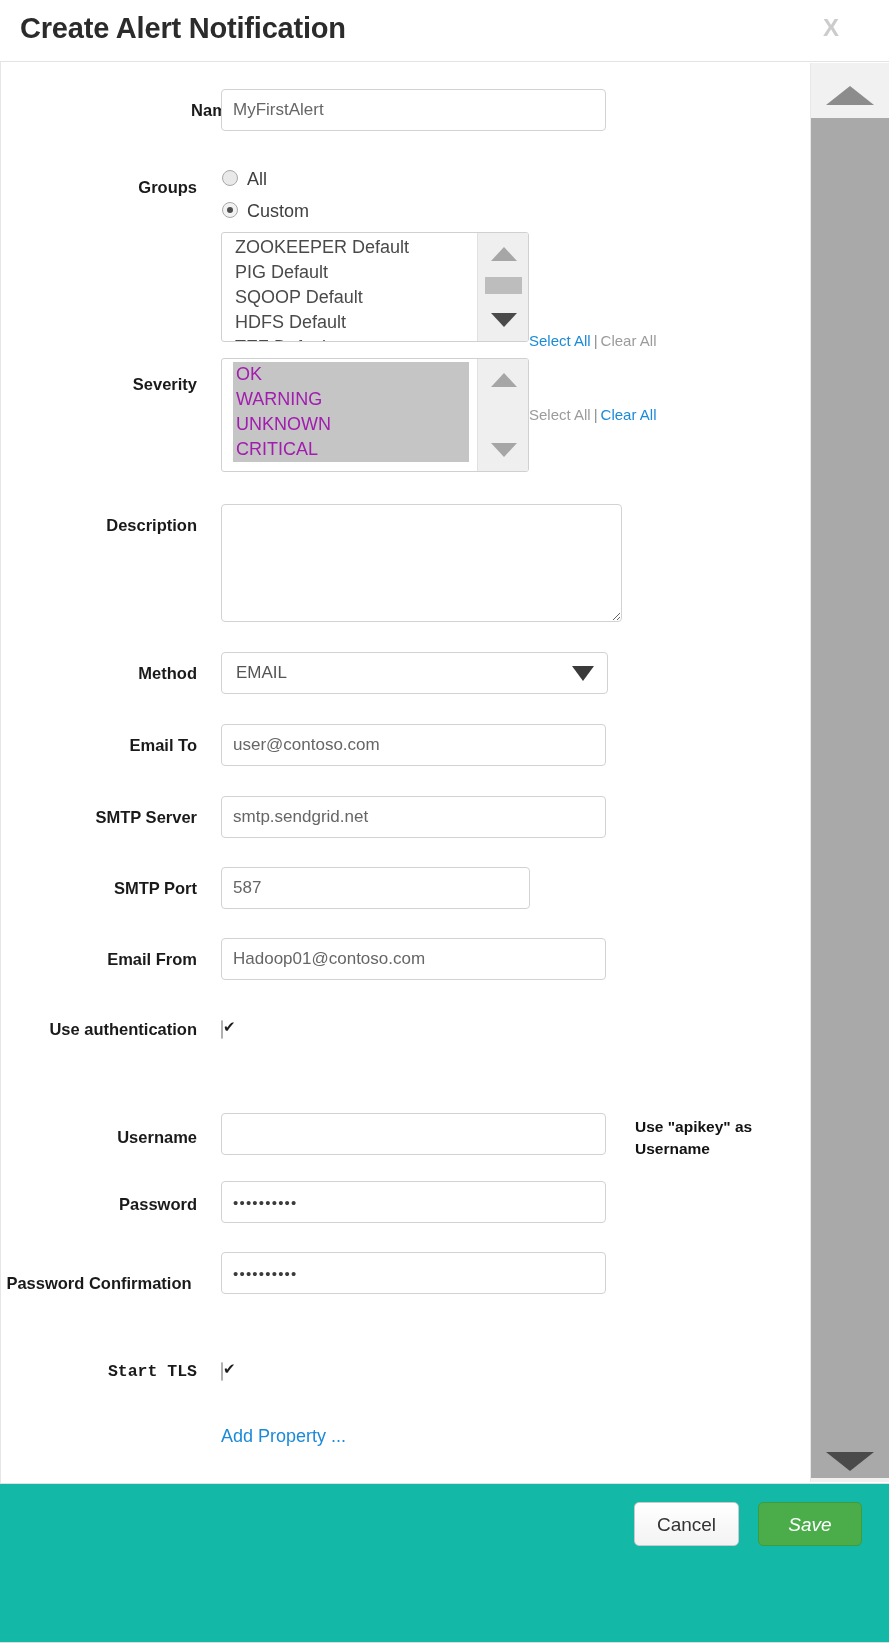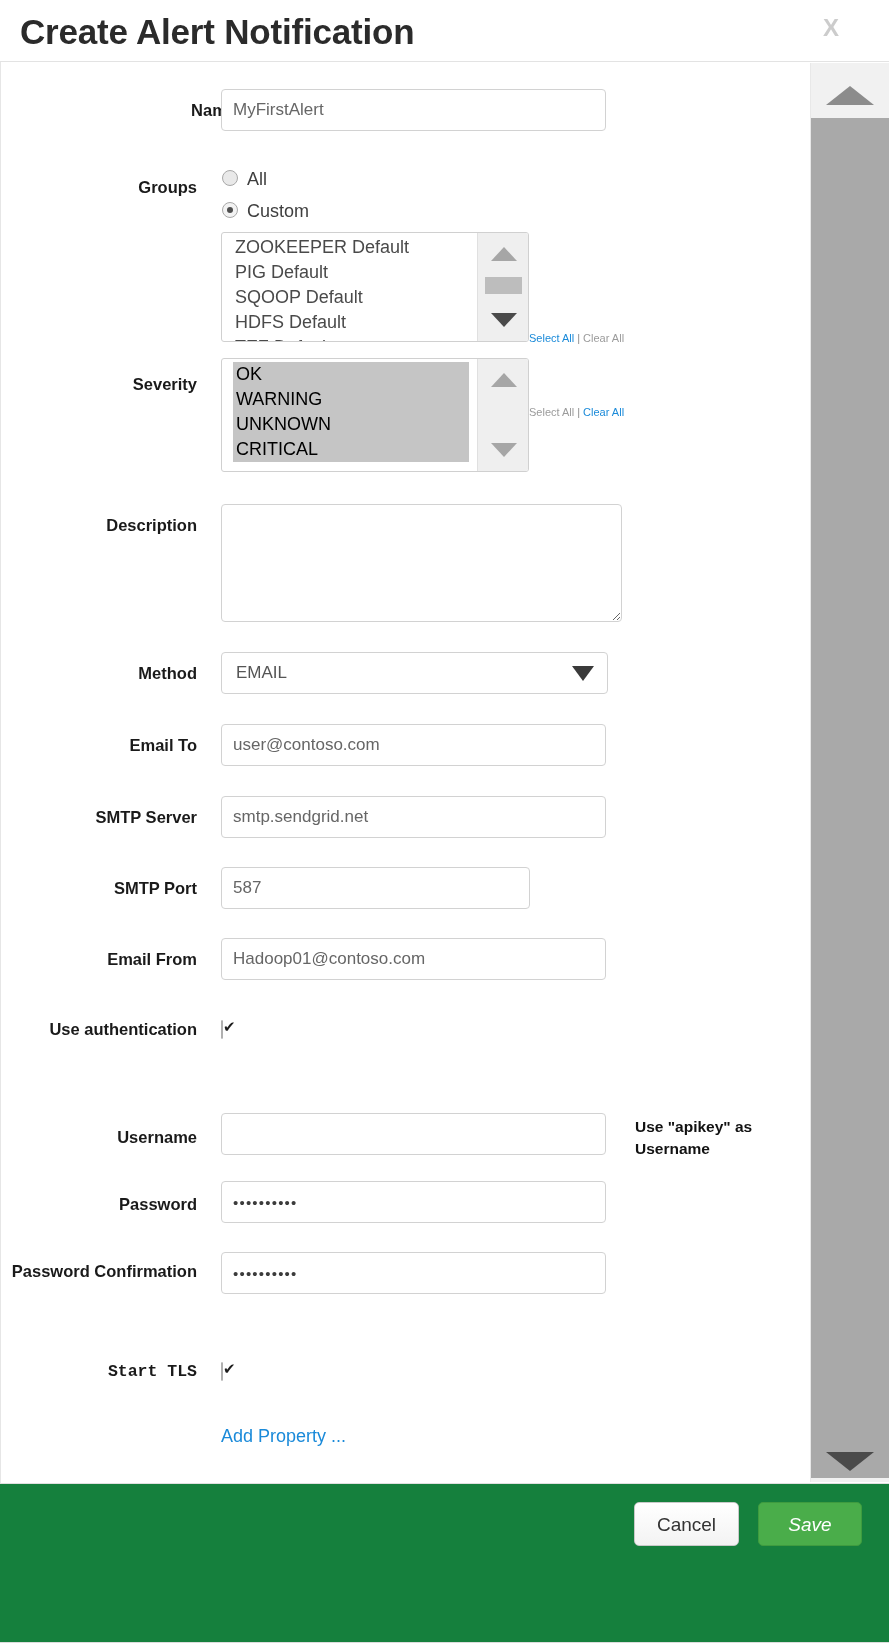--- a/index.html
+++ b/index.html
@@ -19,21 +19,21 @@
   .modal-header {
     position: absolute;
     left: 0; top: 0;
     width: 889px; height: 62px;
     background: #ffffff;
     border-bottom: 1px solid #e3e3e3;
   }
   .modal-title {
     position: absolute;
     left: 20px; top: 12px;
-    font-size: 35px;
+    font-size: 29px;
     font-weight: bold;
     color: #2b2b2b;
     letter-spacing: -0.2px;
   }
   .close-x {
     position: absolute;
     right: 50px; top: 16px;
     font-size: 24px;
     font-weight: bold;
     color: #cccccc;
@@ -157,21 +157,21 @@
   }
   .listbox .li {
     font-size: 18px;
     color: #4a4a4a;
     padding: 0 0 0 13px;
     height: 25px;
     line-height: 25px;
     white-space: nowrap;
   }
   .listbox.sev .items { background: #c5c5c5; left: 11px; width: 236px; top: 3px; }
-  .listbox.sev .li { color: #000000; padding-left: 3px; }
+  .listbox.sev .li { color: #a21caf; padding-left: 3px; }
   
   .lb-sb {
     position: absolute;
     right: 0; top: 0;
     width: 51px; height: 100%;
     background: #efefef;
     border-left: 1px solid #e0e0e0;
   }
   .lb-up, .lb-dn {
     position: absolute; left: 13px;
@@ -182,21 +182,21 @@
   .lb-up { top: 14px; border-bottom: 14px solid #a6a6a6; }
   .lb-dn { bottom: 14px; border-top: 14px solid #4a4a4a; }
   .lb-dn.light { border-top-color: #a6a6a6; }
   .lb-thumb {
     position: absolute; left: 7px;
     width: 37px; height: 17px;
     background: #bdbdbd;
   }
   .sel-links {
     position: absolute;
-    font-size: 11px;
+    font-size: 15px;
     white-space: nowrap;
   }
   .lnk { color: #1a8ad9; cursor: pointer; }
   .lnk.off { color: #9b9b9b; }
   .sep { color: #8e8e8e; padding: 0 3px; }
   
   .cbx {
     position: relative;
     width: 17px; height: 17px;
     border: 1px solid #b0b0b0;
@@ -245,21 +245,21 @@
     position: absolute;
     left: 0; top: 55px;
     width: 79px; height: 1360px;
     background: #a9a9a9;
   }
   
   .modal-footer {
     position: absolute;
     left: 0; top: 1483px;
     width: 889px; height: 160px;
-    background: #15803d;
+    background: #14b8a6;
     border-top: 1px solid #e0e0e0;
   }
   .btn {
     position: absolute;
     top: 18px;
     height: 44px;
     border-radius: 5px;
     font-size: 19px;
     font-family: "Liberation Sans", sans-serif;
     cursor: pointer;
@@ -421,21 +421,21 @@
     </div>
 
     <div class="form-row" style="top:1118px;">
       <div class="lbl" style="top:12px;">Password</div>
       <div class="ctrl" style="top:0;">
         <input class="txt w400 pwd" type="text" value="••••••••••" style="">
       </div>
     </div>
 
     <div class="form-row" style="top:1189px;">
-      <div class="lbl" style="top:8px;line-height:1.35;">Password Confirmation</div>
+      <div class="lbl" style="top:20px;line-height:1.35;text-align:center;">Password Confirmation</div>
       <div class="ctrl" style="top:0;">
         <input class="txt w400 pwd" type="text" value="••••••••••" style="">
       </div>
     </div>
 
     <div class="form-row" style="top:1294px;">
       <div class="lbl" style="top:3px;font-family:Liberation Mono, monospace;">Start TLS</div>
       <div class="ctrl" style="top:6px;">
         <span class="cbx checked"></span>
       </div>

